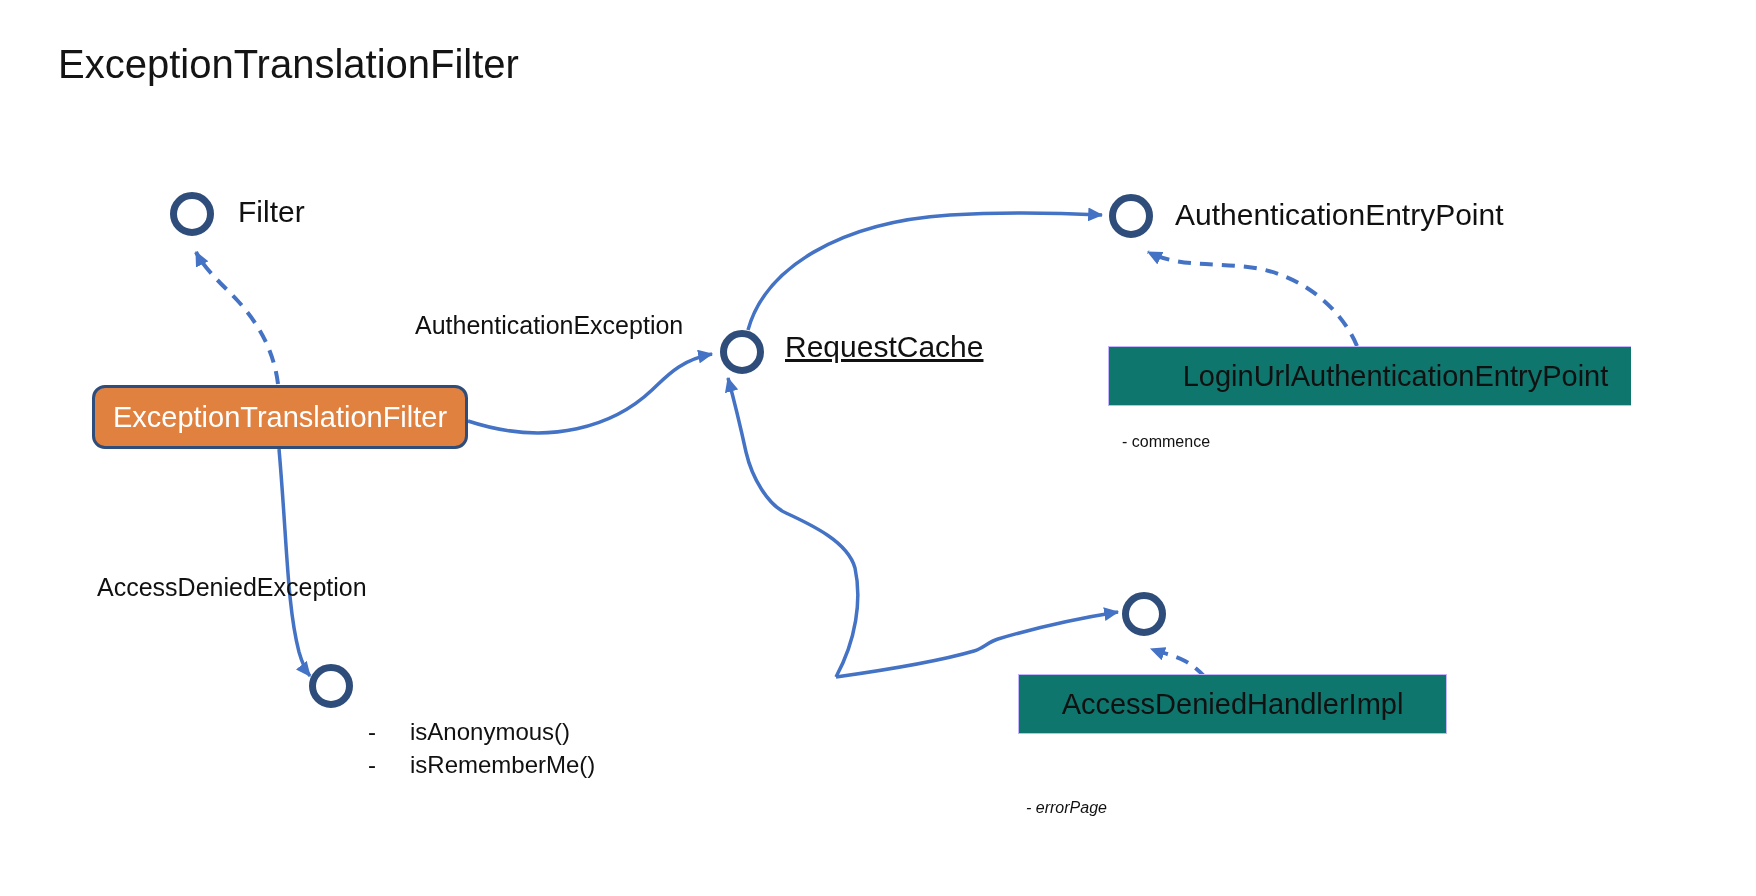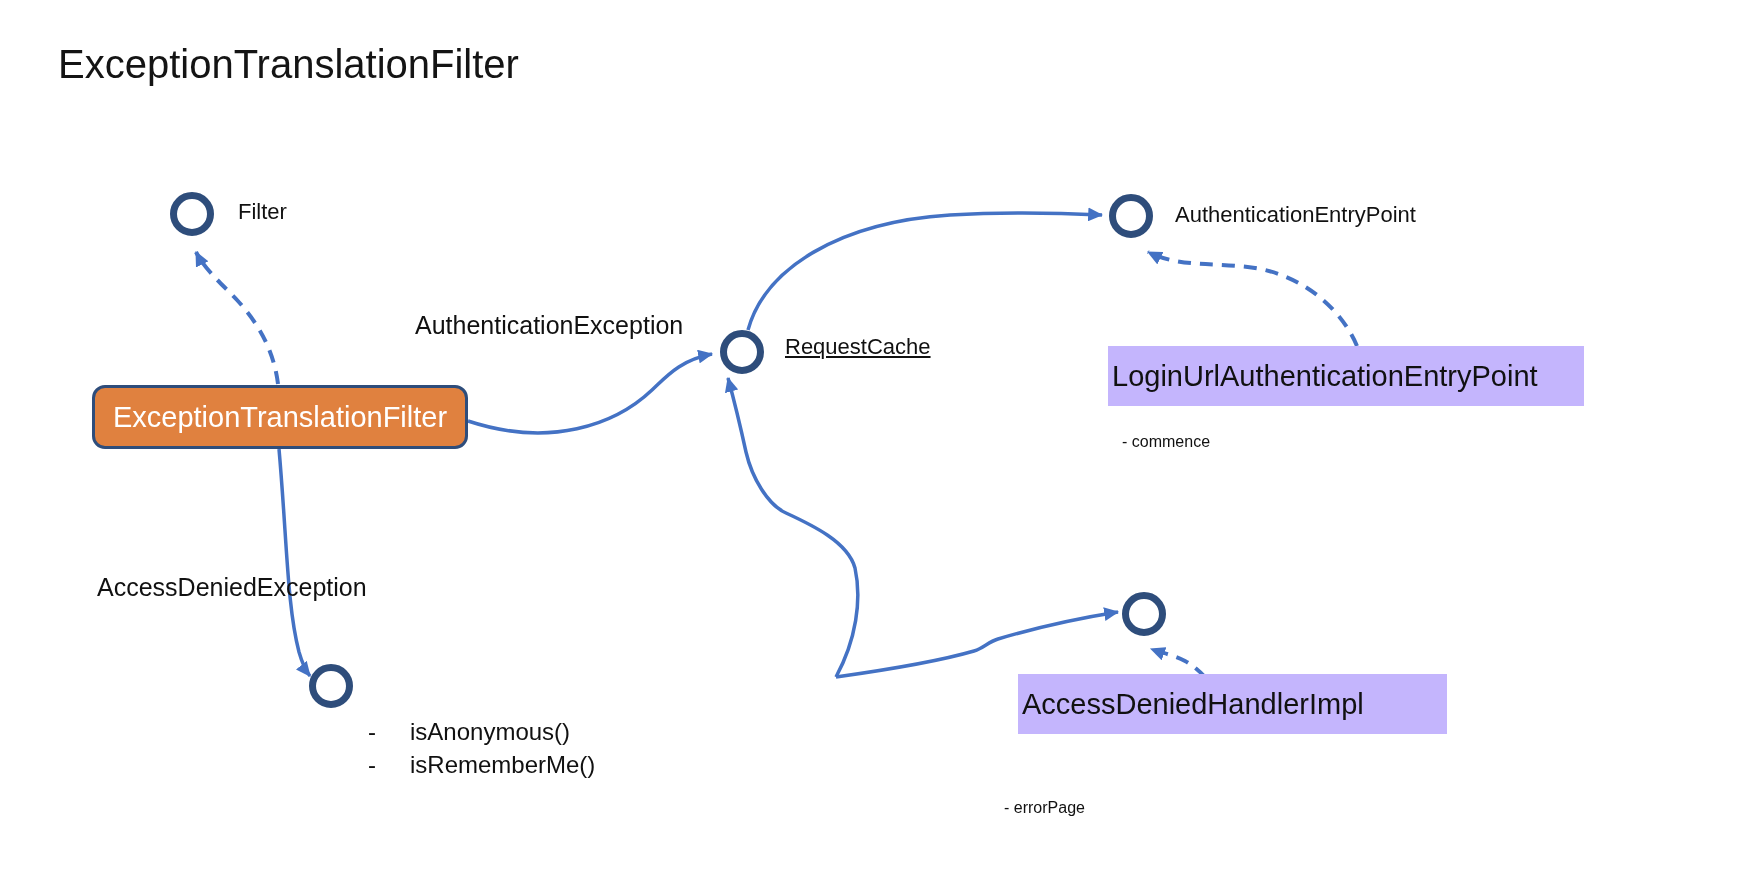--- a/index.html
+++ b/index.html
@@ -3,58 +3,59 @@
 <meta charset="utf-8">
 <style>
   html,body{margin:0;padding:0;background:#ffffff;}
   #canvas{
     position:relative;
     width:1584px;height:896px;
     background:#ffffff;
     font-family:"Liberation Sans", sans-serif;
     color:#111111;
     overflow:hidden;
+    padding-left:47px;
   }
   #connector-layer{position:absolute;left:0;top:0;width:1756px;height:896px;}
   .abs{position:absolute;}
   .title{
     left:58px;top:40px;
     font-size:40px;line-height:48px;
     color:#141414;letter-spacing:0px;
   }
   .iface-circle{
     position:absolute;
     width:30px;height:30px;
     border:7px solid #2E4D7B;
     border-radius:50%;
     background:#ffffff;
     box-sizing:content-box;
   }
   .node-label{
-    font-size:22px;line-height:36px;color:#111111;white-space:nowrap;
+    font-size:30px;line-height:36px;color:#111111;white-space:nowrap;
   }
   .edge-label{
     font-size:25px;line-height:30px;color:#111111;white-space:nowrap;
   }
   .main-box{
     left:92px;top:385px;width:376px;height:64px;
     background:#E0813F;
     border:3px solid #2E4D7B;
     border-radius:13px;
     box-sizing:border-box;
     display:flex;align-items:center;justify-content:center;
   }
   .main-box span{
     color:#ffffff;font-size:29px;white-space:nowrap;
   }
   .impl-box{
-    background:#c4b5fd;
-    border:4px solid #c4b5fd;
+    background:#0f766e;
+    border:1px solid #c4b5fd;
     box-sizing:border-box;
-    display:flex;align-items:center;
+    display:flex;align-items:center;justify-content:center;
   }
   .impl-box span{color:#111111;font-size:29px;white-space:nowrap;}
   #login-url-box{left:1108px;top:346px;width:575px;height:60px;}
   #adh-impl-box{left:1018px;top:674px;width:429px;height:60px;}
   .attr-text{
     font-size:16px;line-height:28px;color:#111111;white-space:nowrap;
   }
   .method-list{left:368px;top:718px;display:flex;flex-direction:column;gap:5px;}
   .method-row{display:flex;font-size:24px;line-height:28px;color:#111111;}
   .method-row .dash{width:42px;}
@@ -109,21 +110,21 @@
   </div>
 
   <div id="login-url-box" class="abs impl-box">
     <span>LoginUrlAuthenticationEntryPoint</span>
   </div>
   <div class="abs attr-text" style="left:1122px;top:428px;">- commence</div>
 
   <div id="adh-impl-box" class="abs impl-box">
     <span>AccessDeniedHandlerImpl</span>
   </div>
-  <div class="abs attr-text" style="left:1004px;top:794px;">- errorPage</div>
+  <div class="abs attr-text" style="left:1026px;top:794px;font-style:italic;">- errorPage</div>
 
   <div class="abs method-list">
     <div class="method-row">
       <span class="dash">-</span>
       <span class="mname">isAnonymous()</span>
     </div>
     <div class="method-row">
       <span class="dash">-</span>
       <span class="mname">isRememberMe()</span>
     </div>

